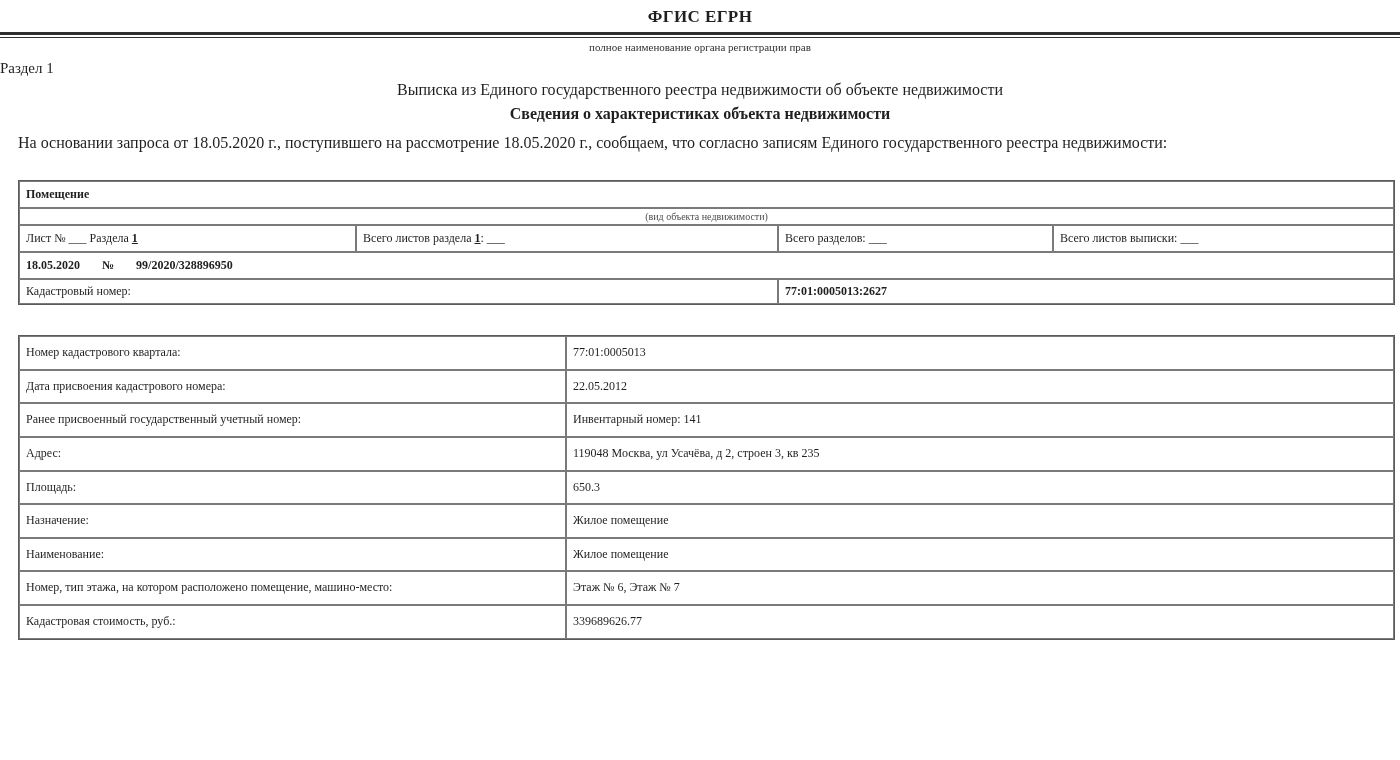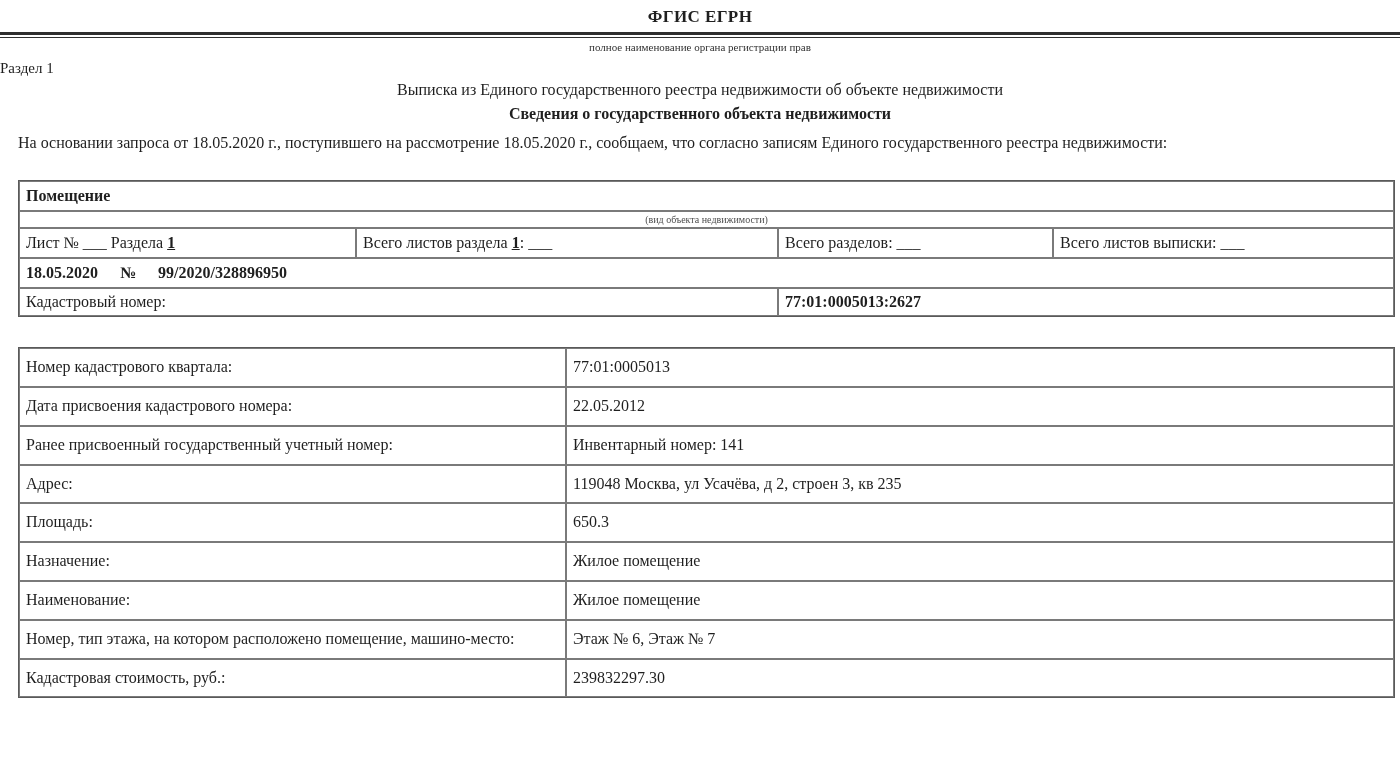--- a/index.html
+++ b/index.html
@@ -60,21 +60,21 @@
     border-collapse: separate;
     border-spacing: 0;
     table-layout: fixed;
     width: 1375px;
     margin-left: 18px;
     border: 1px solid #5a5a5a;
   }
   table.doc td {
     border: 1px solid #7a7a7a;
     padding: 4px 6px;
-    font-size: 16px;
+    font-size: 12px;
     vertical-align: middle;
     overflow: hidden;
   }
   .t1 { margin-top: 27px; }
   .t2 { margin-top: 30px; }
   .t1 .object-type-cell {
     font-weight: bold;
     padding: 5px 6px;
   }
   .t1 .object-caption-cell {
@@ -100,21 +100,21 @@
 </head>
 <body>
 
 <div class="page">
 
   <div class="org-name">ФГИС ЕГРН</div>
   <div class="double-rule"></div>
   <div class="org-caption">полное наименование органа регистрации прав</div>
   <div class="section-label">Раздел 1</div>
   <div class="title-line1">Выписка из Единого государственного реестра недвижимости об объекте недвижимости</div>
-  <div class="title-line2">Сведения о государственного объекта недвижимости</div>
+  <div class="title-line2">Сведения о характеристиках объекта недвижимости</div>
   <div class="intro">На основании запроса от 18.05.2020 г., поступившего на рассмотрение 18.05.2020 г., сообщаем, что согласно записям Единого государственного реестра недвижимости:</div>
 
   <table class="doc t1">
     <colgroup>
       <col style="width:337px">
       <col style="width:422px">
       <col style="width:275px">
       <col style="width:341px">
     </colgroup>
     <tbody>
@@ -181,18 +181,18 @@
     <tr>
       <td>Наименование:</td>
       <td>Жилое помещение</td>
     </tr>
     <tr>
       <td>Номер, тип этажа, на котором расположено помещение, машино-место:</td>
       <td>Этаж № 6, Этаж № 7</td>
     </tr>
     <tr>
       <td>Кадастровая стоимость, руб.:</td>
-      <td>239832297.30</td>
+      <td>339689626.77</td>
     </tr>
   </tbody>
     </table>
 
 </div>
 
 </body></html>

